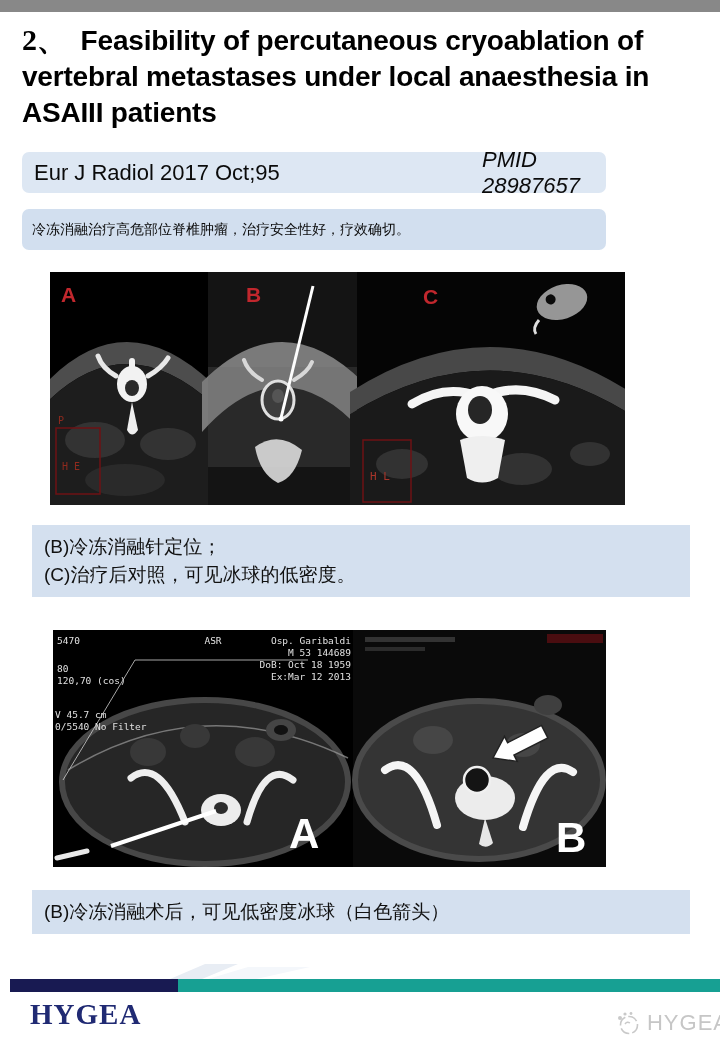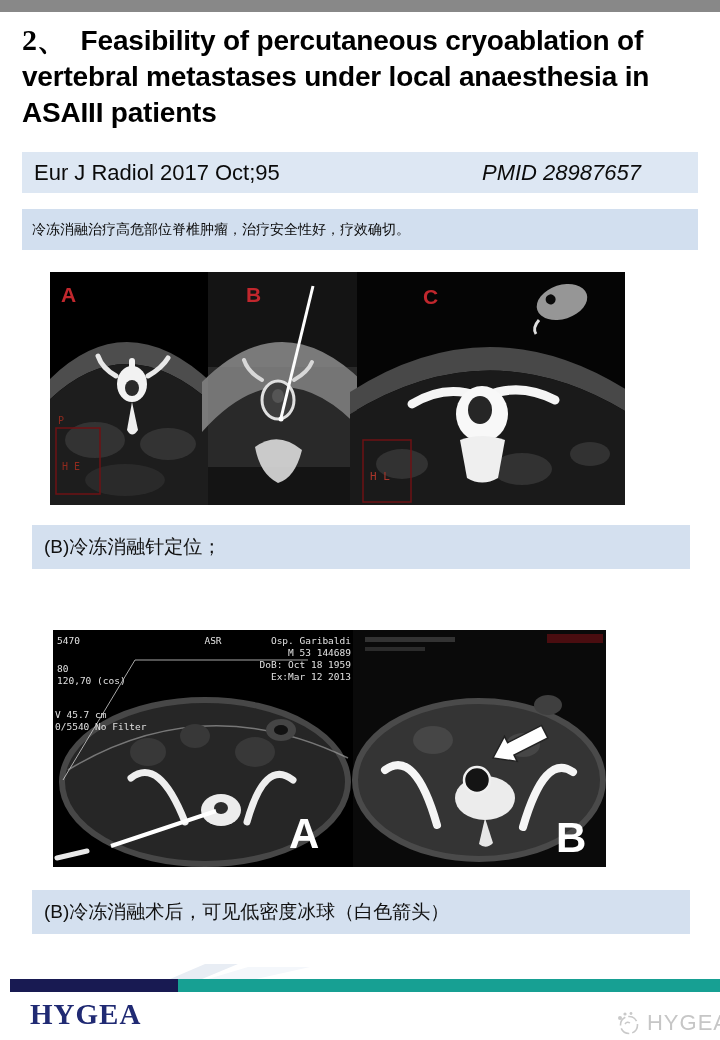--- a/index.html
+++ b/index.html
@@ -9,23 +9,23 @@
   }
   
   .title{
     position:absolute;left:22px;top:10px;width:664px;
     font-size:28px;line-height:36px;font-weight:bold;color:#000;
     letter-spacing:-0.2px;
   }
   .title .num{font-family:"Liberation Serif",serif;font-size:30px;margin-right:14px;}
   
   .bar{
-    position:absolute;left:22px;width:676px;height:41px;
+    position:absolute;left:22px;width:584px;height:41px;
     display:flex;align-items:center;box-sizing:border-box;
-    font-size:22px;color:#0b0b0b;
+    font-size:22px;color:#0b0b0b;border-radius:7px;
   }
   .bar-journal{top:140px;background:#dde7f3;padding:0 12px;}
   .bar-journal .pmid{position:absolute;left:460px;font-style:italic;}
   .bar-summary{top:197px;background:#d2dfef;padding:0 10px;font-size:14px;}
   
   .fig1{position:absolute;left:50px;top:260px;width:575px;height:233px;}
   .fig2{position:absolute;left:53px;top:618px;width:553px;height:237px;}
   .fig1 svg,.fig2 svg{display:block;width:100%;height:100%;}
   
   .caption{
@@ -126,20 +126,21 @@
       <text x="196" y="30" font-size="21" font-weight="bold" fill="#c1272d">B</text>
       <text x="373" y="32" font-size="21" font-weight="bold" fill="#c1272d">C</text>
       <text x="8" y="152" font-size="10" fill="#8f2a1e" class="mono">P</text>
       <text x="12" y="198" font-size="10" fill="#8f2a1e" class="mono">H E</text>
       <text x="320" y="208" font-size="11" fill="#a8352a" class="mono">H L</text>
     </svg>
   </div>
 
   <div class="caption caption-1">
     <div>(B)冷冻消融针定位；</div>
+    <div>(C)治疗后对照，可见冰球的低密度。</div>
   </div>
 
   <div class="fig2">
     <svg viewBox="0 0 553 237" preserveAspectRatio="none">
       <rect width="553" height="237" fill="#000"></rect>
 
       <g>
         <ellipse cx="152" cy="152" rx="143" ry="82" fill="#262626" stroke="#474747" stroke-width="6"></ellipse>
         <polyline points="10,150 82,30 255,30" stroke="#cfcfcf" stroke-width="1" fill="none" opacity="0.8"></polyline>
         <path d="M 15 140 Q 150 58 295 128" stroke="#9a9a9a" stroke-width="1.5" fill="none" opacity="0.7"></path>

